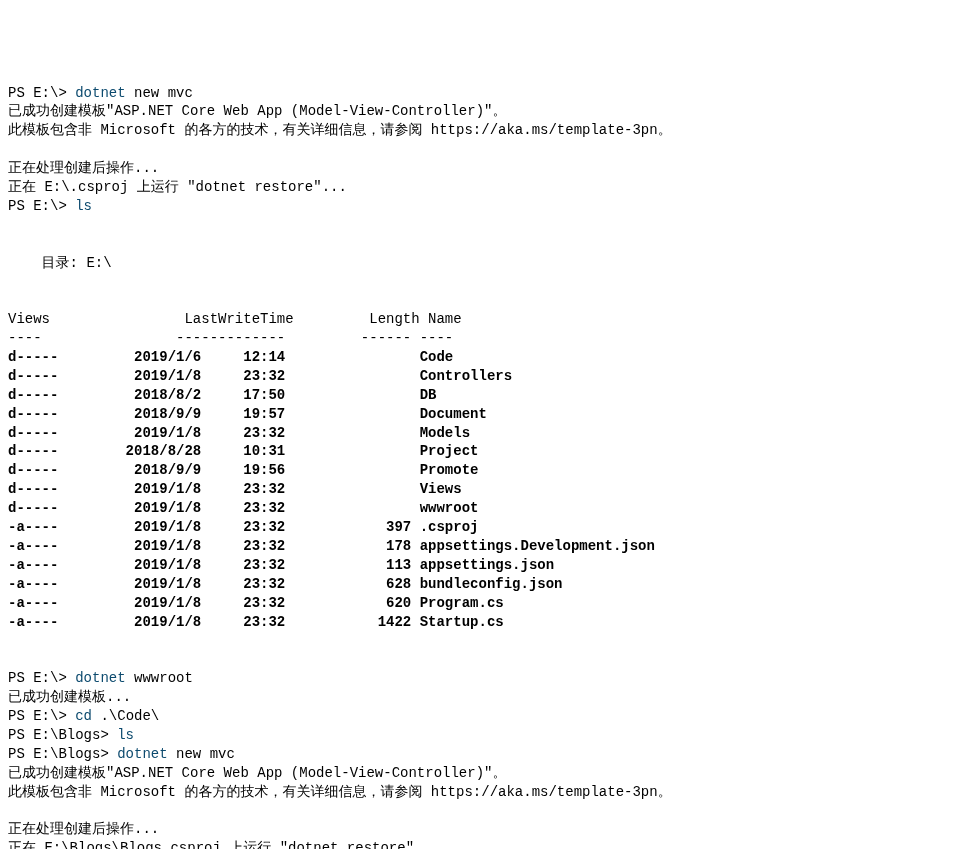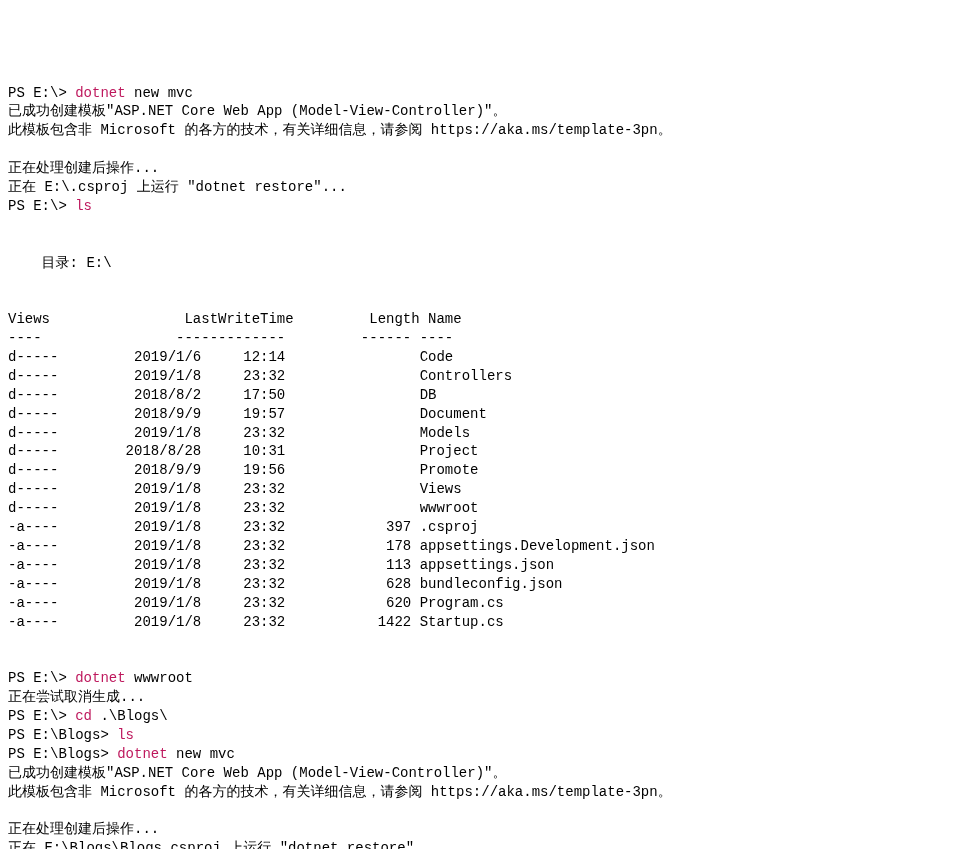--- a/index.html
+++ b/index.html
@@ -7,22 +7,22 @@
       font-family: Consolas, "Courier New", monospace;
       font-size: 14px;
       background: #ffffff;
       color: #000000;
       padding: 8px;
       line-height: 1.35;
       white-space: pre;
       width: 956px;
       position: relative;
     }
-    .cmd-main { color: #be185d; margin-top: 12px; }
-    .table-row { display: block; }
+    .cmd-main { color: #0c4a6e; margin-top: 12px; }
+    .table-row { display: block; font-weight: bold; }
   </style>
 </head>
 <body>
 
 
 
 <div><span>PS E:\&gt; </span><span class="cmd-main">dotnet</span><span> new mvc</span>
 <span>已成功创建模板"ASP.NET Core Web App (Model-View-Controller)"。</span>
 <span>此模板包含非 Microsoft 的各方的技术，有关详细信息，请参阅 https://aka.ms/template-3pn。</span>
 
@@ -32,22 +32,22 @@
 
 
 <span>    目录: E:\</span>
 
 
 <span>Views                LastWriteTime         Length Name</span>
 <span>----                -------------         ------ ----</span>
 <span class="table-row">d-----         2019/1/6     12:14                Code</span><span class="table-row">d-----         2019/1/8     23:32                Controllers</span><span class="table-row">d-----         2018/8/2     17:50                DB</span><span class="table-row">d-----         2018/9/9     19:57                Document</span><span class="table-row">d-----         2019/1/8     23:32                Models</span><span class="table-row">d-----        2018/8/28     10:31                Project</span><span class="table-row">d-----         2018/9/9     19:56                Promote</span><span class="table-row">d-----         2019/1/8     23:32                Views</span><span class="table-row">d-----         2019/1/8     23:32                wwwroot</span><span class="table-row">-a----         2019/1/8     23:32            397 .csproj</span><span class="table-row">-a----         2019/1/8     23:32            178 appsettings.Development.json</span><span class="table-row">-a----         2019/1/8     23:32            113 appsettings.json</span><span class="table-row">-a----         2019/1/8     23:32            628 bundleconfig.json</span><span class="table-row">-a----         2019/1/8     23:32            620 Program.cs</span><span class="table-row">-a----         2019/1/8     23:32           1422 Startup.cs</span>
 
 <span>PS E:\&gt; </span><span class="cmd-main">dotnet</span><span> wwwroot</span>
-<span>正在尝试取消生成...</span>
-<span>PS E:\&gt; </span><span class="cmd-main">cd</span><span> .\Blogs\</span>
+<span>已成功创建模板...</span>
+<span>PS E:\&gt; </span><span class="cmd-main">cd</span><span> .\Code\</span>
 <span>PS E:\Blogs&gt; </span><span class="cmd-main">ls</span>
 <span>PS E:\Blogs&gt; </span><span class="cmd-main">dotnet</span><span> new mvc</span>
 <span>已成功创建模板"ASP.NET Core Web App (Model-View-Controller)"。</span>
 <span>此模板包含非 Microsoft 的各方的技术，有关详细信息，请参阅 https://aka.ms/template-3pn。</span>
 
 <span>正在处理创建后操作...</span>
 <span>正在 E:\Blogs\Blogs.csproj 上运行 "dotnet restore"...</span>
 
 
 

